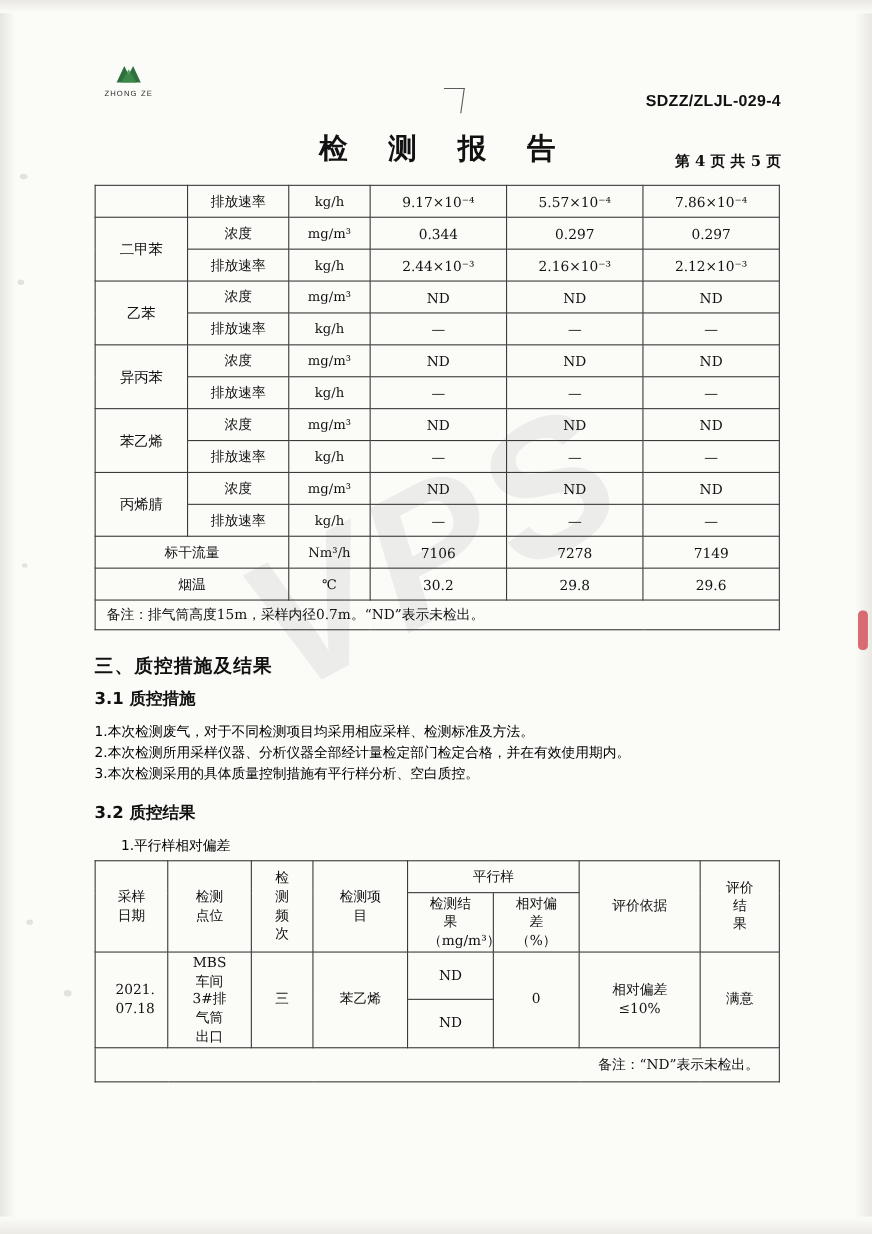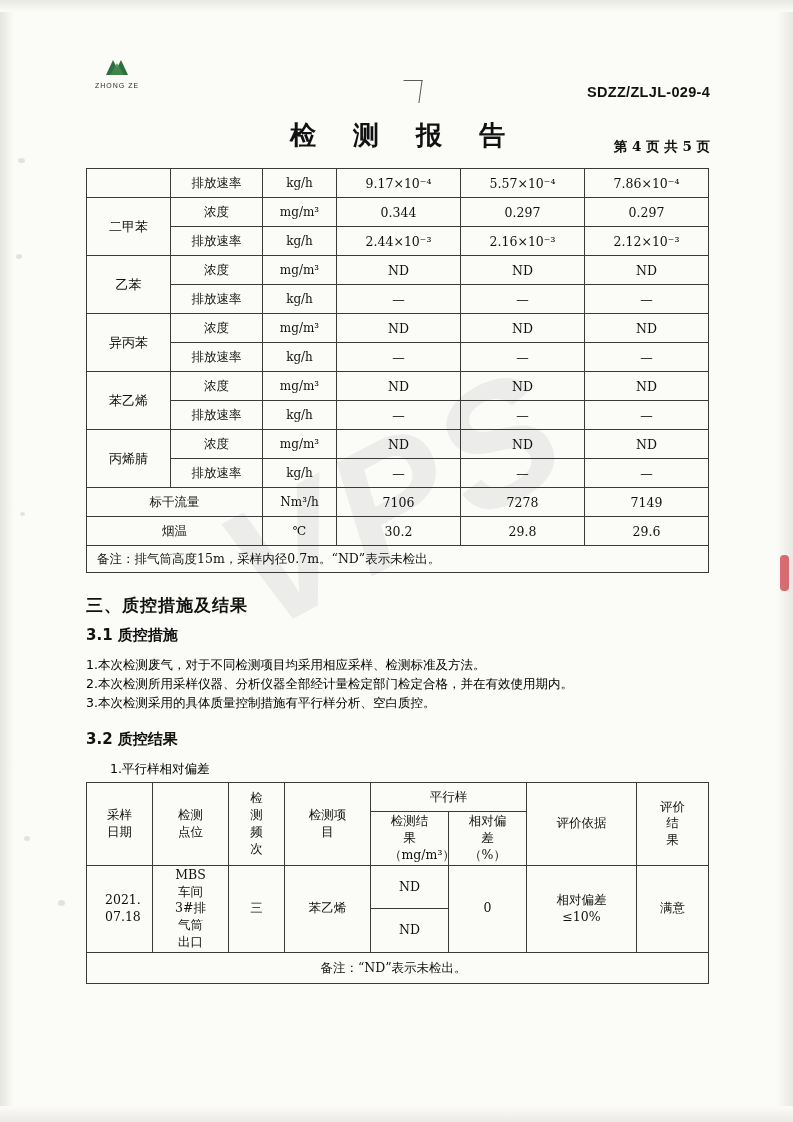--- a/index.html
+++ b/index.html
@@ -206,21 +206,21 @@
     border: 1px solid #3a3a3a;
     text-align: center;
     font-size: 12.5px;
     font-weight: normal;
     padding: 1px 18px;
     line-height: 1.35;
     margin-top: 16px;
   }
   .t2 .hd { height: 72px; }
   .t2 .note {
-    text-align: center;
+    text-align: right;
     padding-left: 10px;
     height: 28px;
   }
   .bold { font-weight: normal; }
 </style>
 </head>
 <body>
 
 <div class="page">
   <div class="scan-edge-left"></div>

